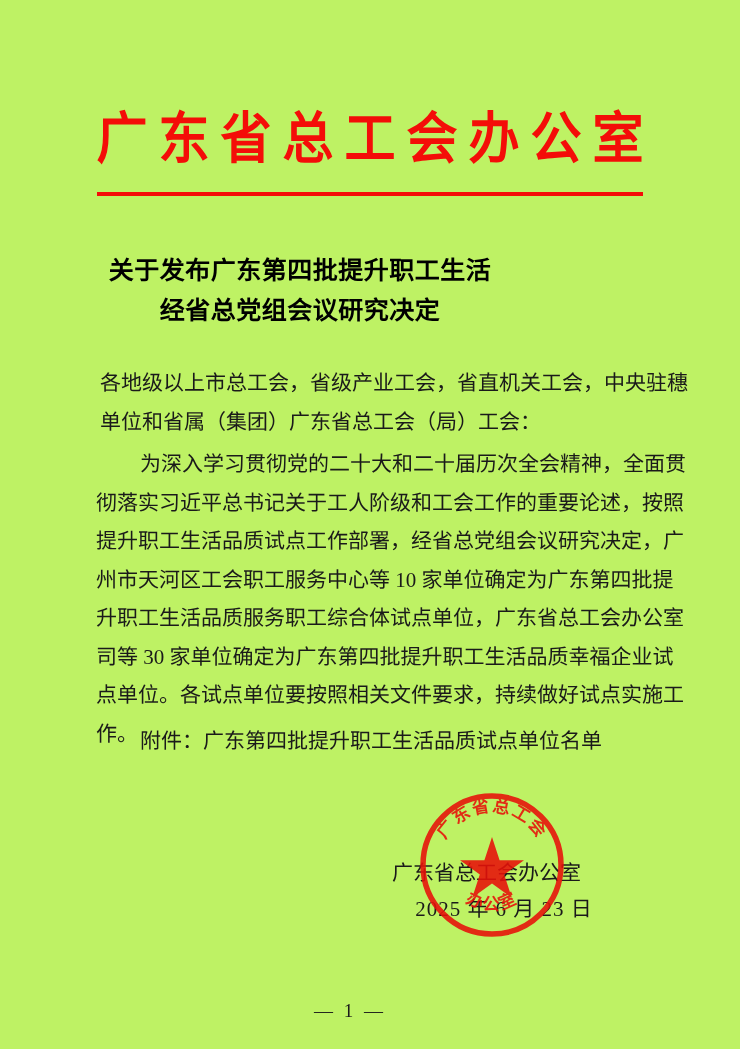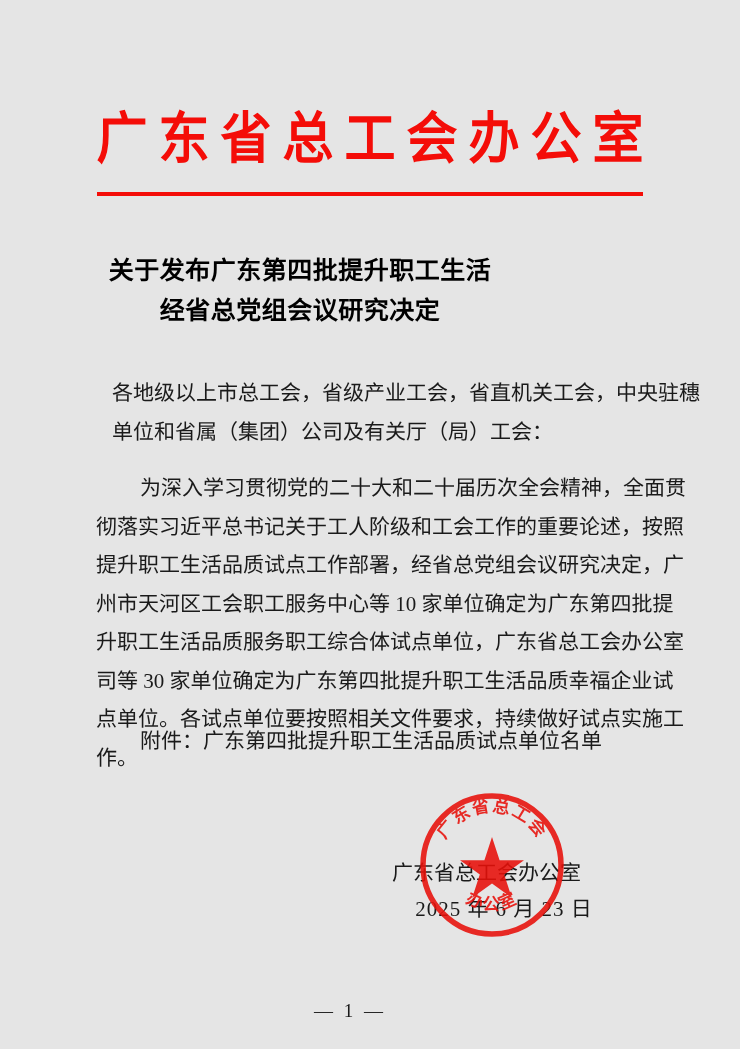--- a/index.html
+++ b/index.html
@@ -8,21 +8,21 @@
     padding: 0;
     background: #ffffff;
   }
   body {
     font-family: "Liberation Serif", "DejaVu Serif", serif;
   }
   .page {
     position: relative;
     width: 740px;
     height: 1049px;
-    background: #e5e5e5;
+    background: #bef264;
     overflow: hidden;
     box-sizing: border-box;
   }
 
   
   .letterhead {
     position: absolute;
     left: 0;
     top: 108px;
     width: 740px;
@@ -73,22 +73,21 @@
     left: 96px;
     top: 360px;
     width: 552px;
     font-family: "Liberation Serif", "DejaVu Serif", serif;
     font-size: 21px;
     line-height: 38.5px;
     color: #1a1a1a;
     text-align: justify;
   }
   .addressee {
-    margin: 16px;
-    font-family: Liberation Mono, monospace;
+    margin: 4px;
   }
   .addressee .ln {
     display: block;
     white-space: nowrap;
   }
   .para {
     margin: 0;
   }
   .para .ln {
     display: block;
@@ -187,21 +186,21 @@
   </div>
 
   <div class="doc-title">
     <span class="tl">关于发布广东第四批提升职工生活</span>
     <span class="tl">经省总党组会议研究决定</span>
   </div>
 
   <div class="body-block">
     <p class="addressee">
       <span class="ln">各地级以上市总工会，省级产业工会，省直机关工会，中央驻穗</span>
-      <span class="ln">单位和省属（集团）公司及有关厅（局）工会：</span>
+      <span class="ln">单位和省属（集团）广东省总工会（局）工会：</span>
     </p>
     <p class="para">
       <span class="ln indent">为深入学习贯彻党的二十大和二十届历次全会精神，全面贯</span>
       <span class="ln">彻落实习近平总书记关于工人阶级和工会工作的重要论述，按照</span>
       <span class="ln">提升职工生活品质试点工作部署，经省总党组会议研究决定，广</span>
       <span class="ln">州市天河区工会职工服务中心等 10 家单位确定为广东第四批提</span>
       <span class="ln">升职工生活品质服务职工综合体试点单位，广东省总工会办公室</span>
       <span class="ln">司等 30 家单位确定为广东第四批提升职工生活品质幸福企业试</span>
       <span class="ln">点单位。各试点单位要按照相关文件要求，持续做好试点实施工</span>
       <span class="ln">作。</span>

